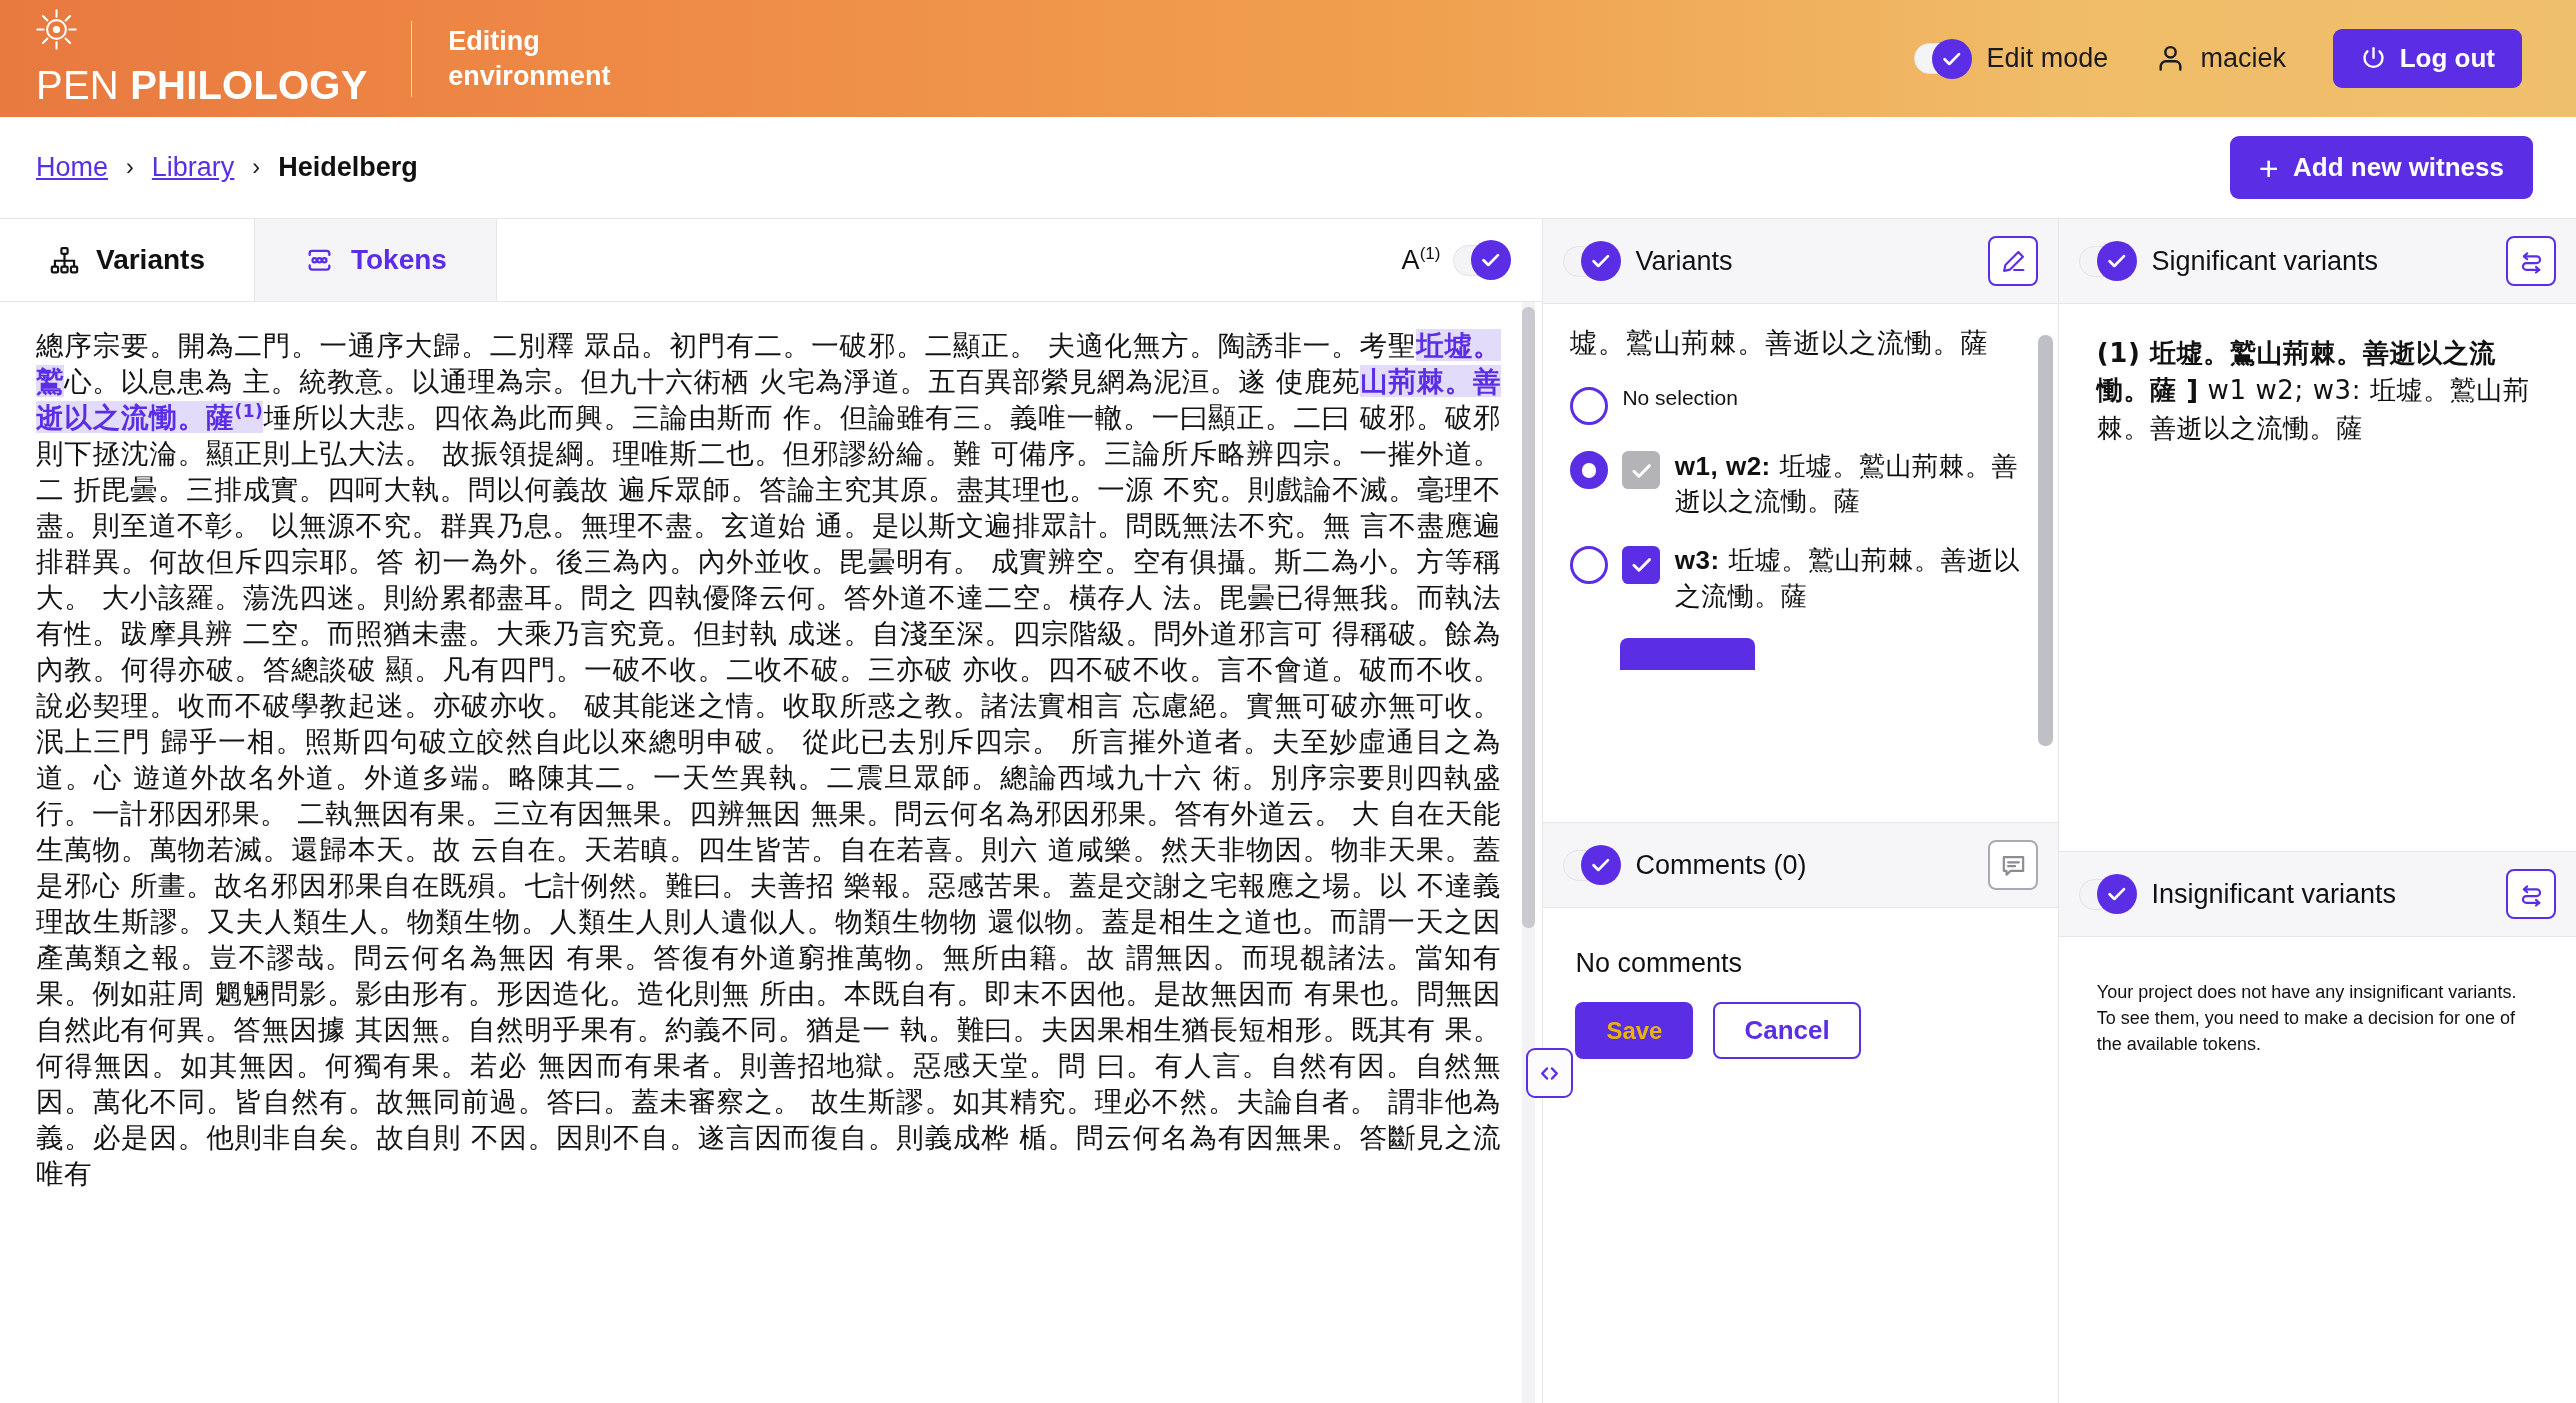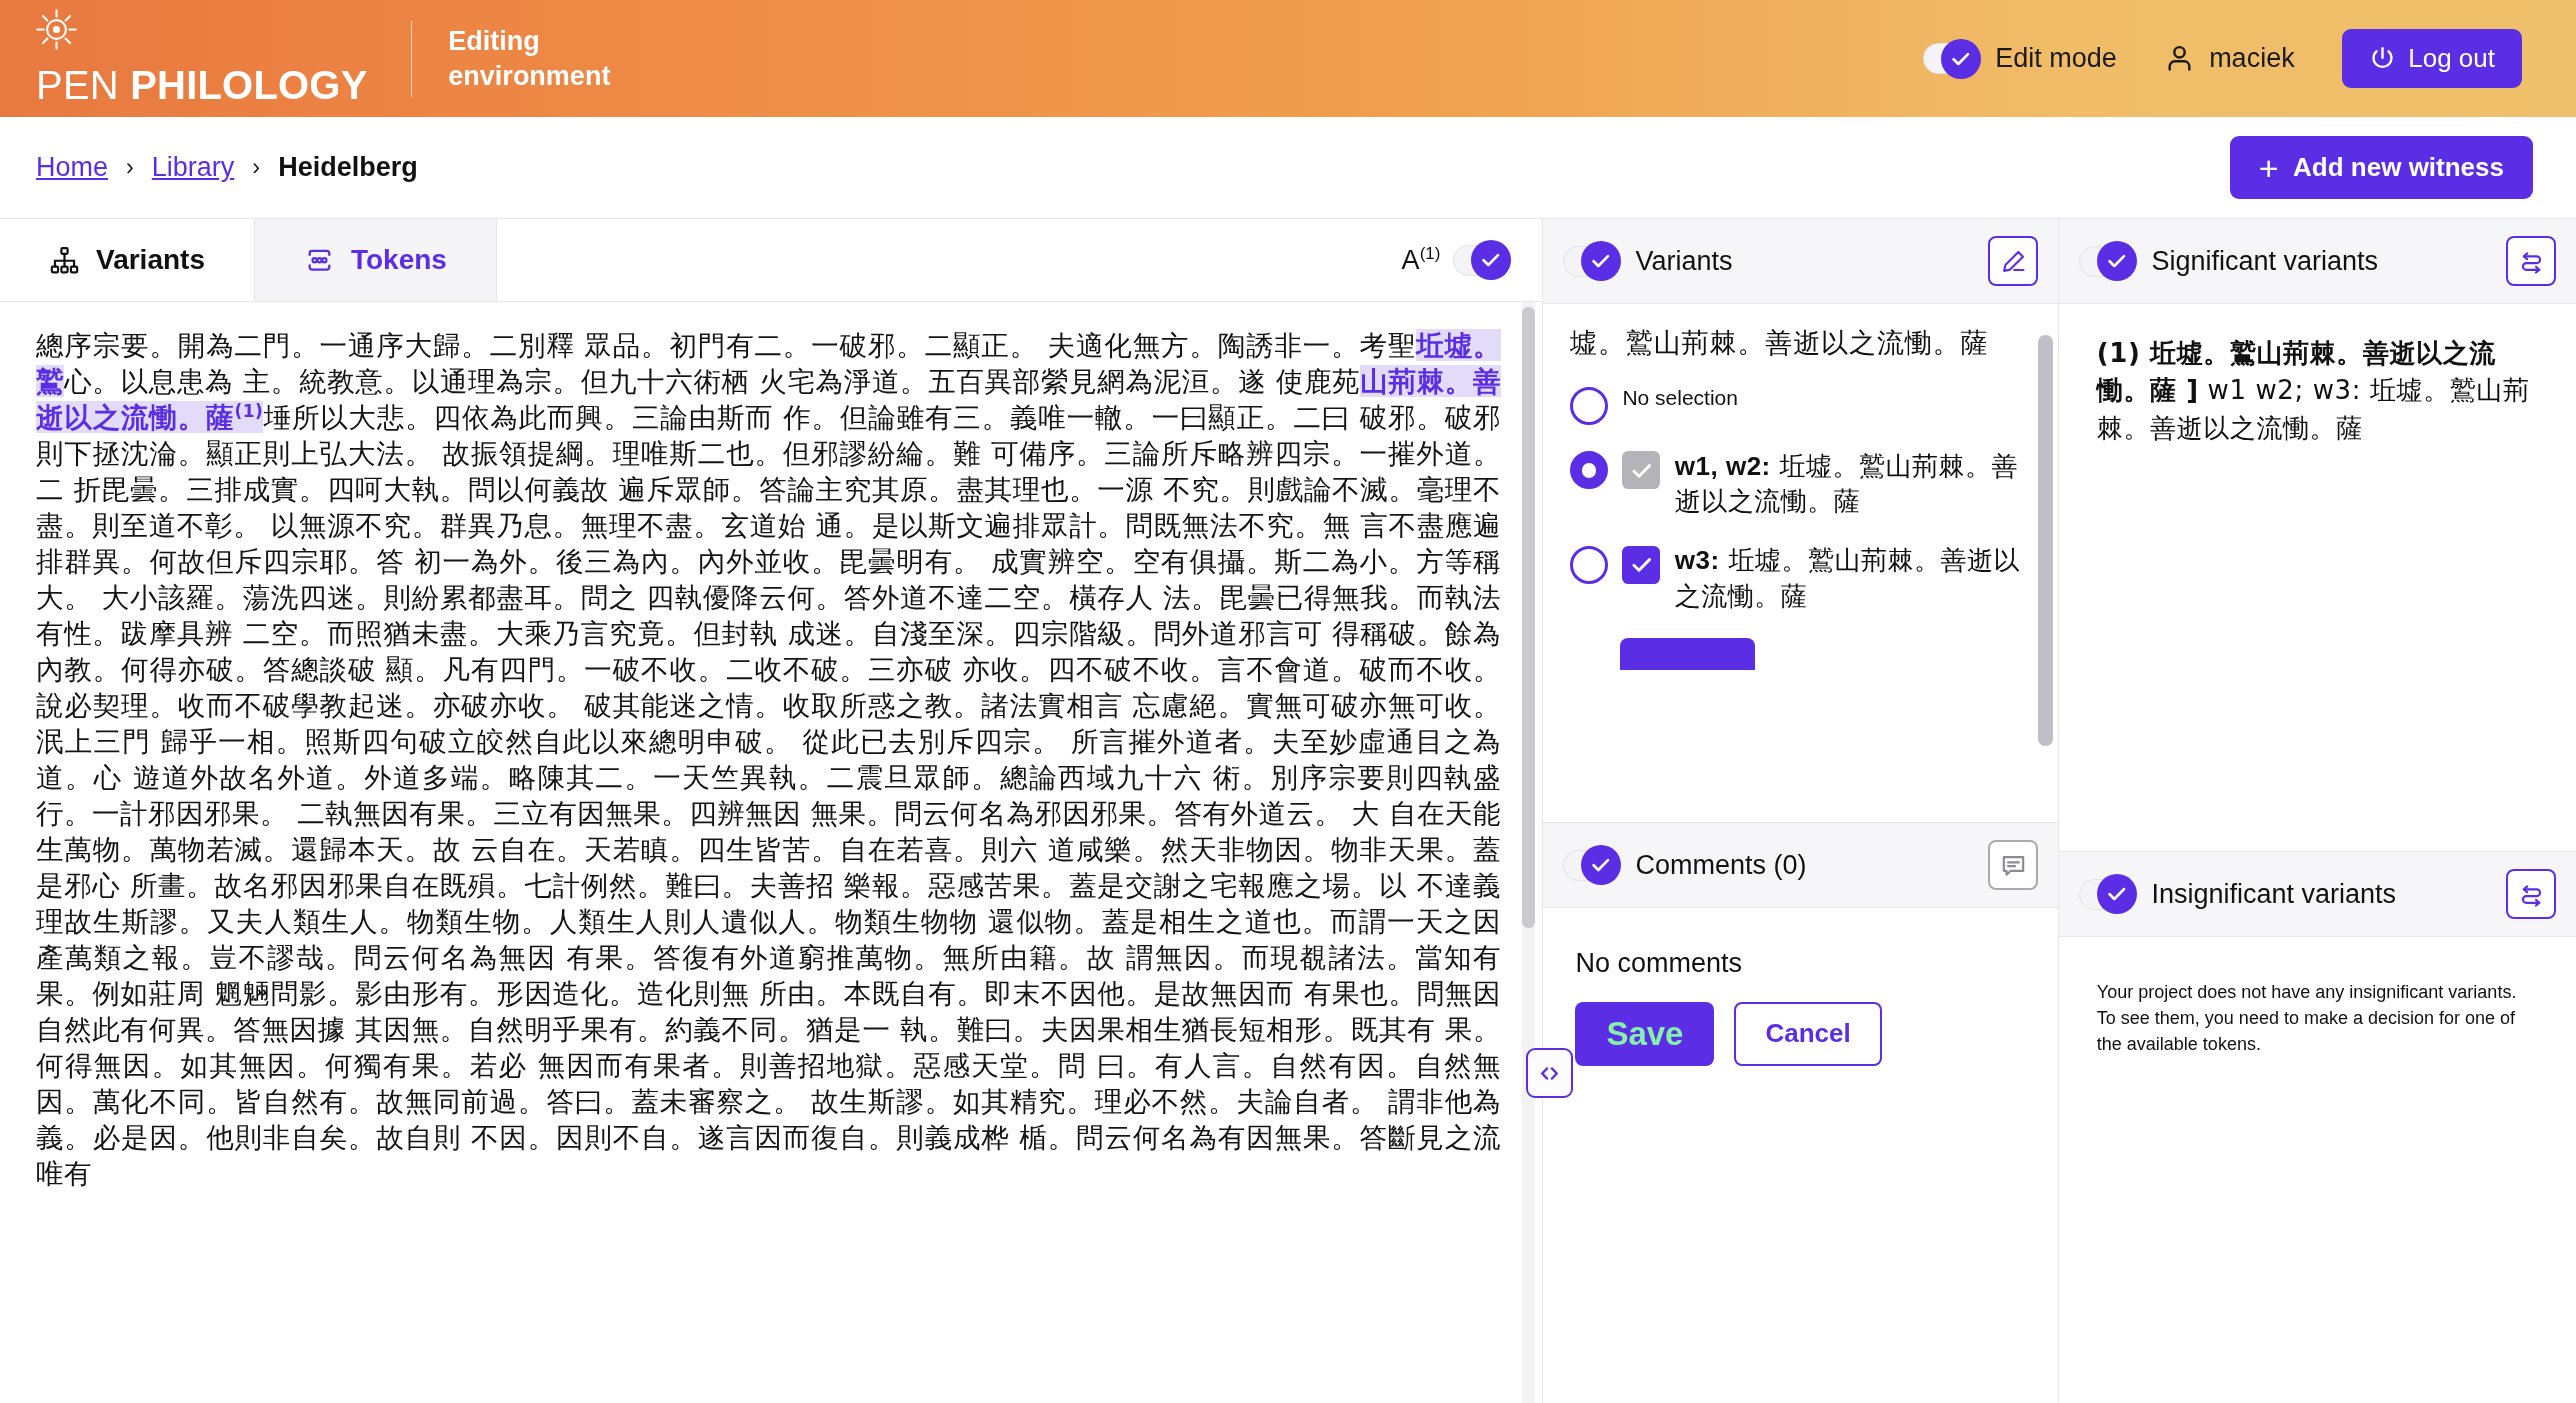--- a/index.html
+++ b/index.html
@@ -46,21 +46,21 @@
     border-radius: 50%; background: #5B2EE5;
     display: flex; align-items: center; justify-content: center;
   }
   .toggle .knob svg { width: 21.6px; height: 21.6px; }
   .hdr-label { color: #1b1b1f; font-size: 27px; }
   .user { display: flex; align-items: center; gap: 14.4px; }
   .user svg { width: 31px; height: 31px; }
   .logout {
     display: flex; align-items: center; gap: 12.6px;
     background: #5B2EE5; color: #fff; border: none; border-radius: 9px;
-    padding: 14.4px 27px; font-size: 26px; font-weight: 400; cursor: pointer;
+    padding: 14.4px 27px; font-size: 26px; font-weight: 700; cursor: pointer;
     font-family: "Liberation Sans", sans-serif;
   }
   .logout svg { width: 27px; height: 27px; }
 
   
   .crumbbar {
     height: 101px; display: flex; align-items: center;
     padding: 0 43px 0 36px; background: #fff;
   }
   .crumbs { display: flex; align-items: center; gap: 18px; font-size: 27px; }
@@ -199,22 +199,22 @@
     font-size: 24px; color: #a0a0a8; font-weight: 700;
   }
   .counter {
     position: absolute; right: 10.8px; bottom: 7.2px; display: flex; align-items: center;
     gap: 7.2px; background: #f2f2f4; padding: 1.8px 5.4px; border-radius: 3.6px;
   }
   .counter-txt { font-size: 23.4px; color: #54545c; }
   .counter svg { width: 21.6px; height: 21.6px; }
   .btnrow { display: flex; gap: 20px; margin: 23.4px 0 0 5.4px; }
   .btn-save {
-    background: #5B2EE5; color: #86efac; border: none; border-radius: 8px;
-    padding: 12.6px 31px; font-size: 33px; font-weight: 700; cursor: pointer;
+    background: #5B2EE5; color: #eab308; border: none; border-radius: 8px;
+    padding: 12.6px 31px; font-size: 24px; font-weight: 700; cursor: pointer;
     font-family: "Liberation Sans", sans-serif;
   }
   .btn-cancel {
     background: #fff; color: #5B2EE5; border: 2.7px solid #5B2EE5; border-radius: 8px;
     padding: 10.8px 29px; font-size: 26px; font-weight: 700; cursor: pointer;
     font-family: "Liberation Sans", sans-serif;
   }
 
   
   .sig-text {

